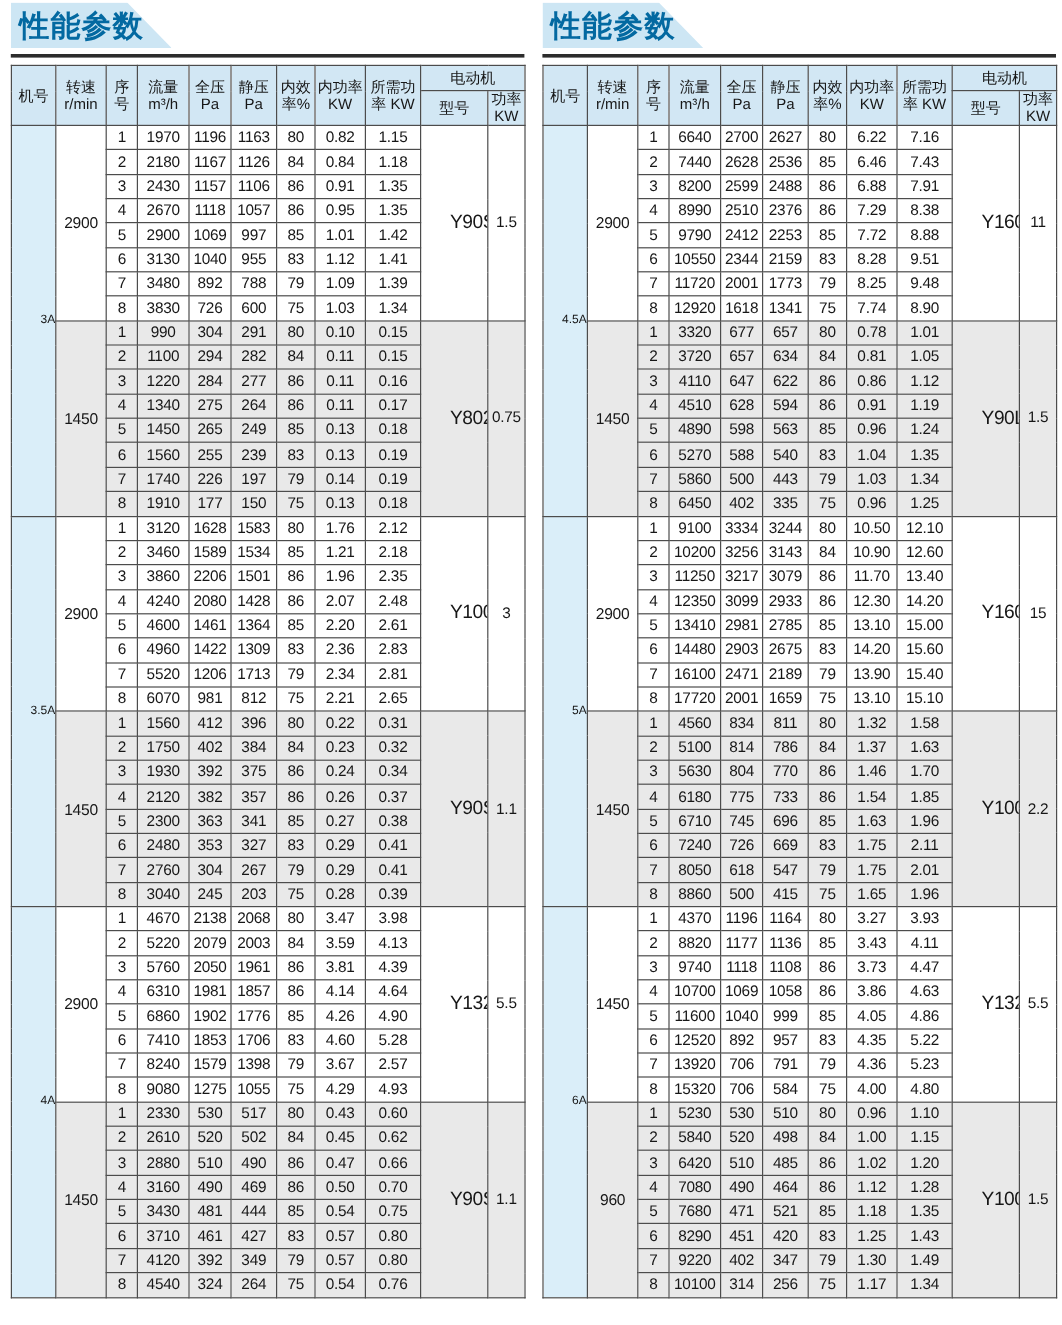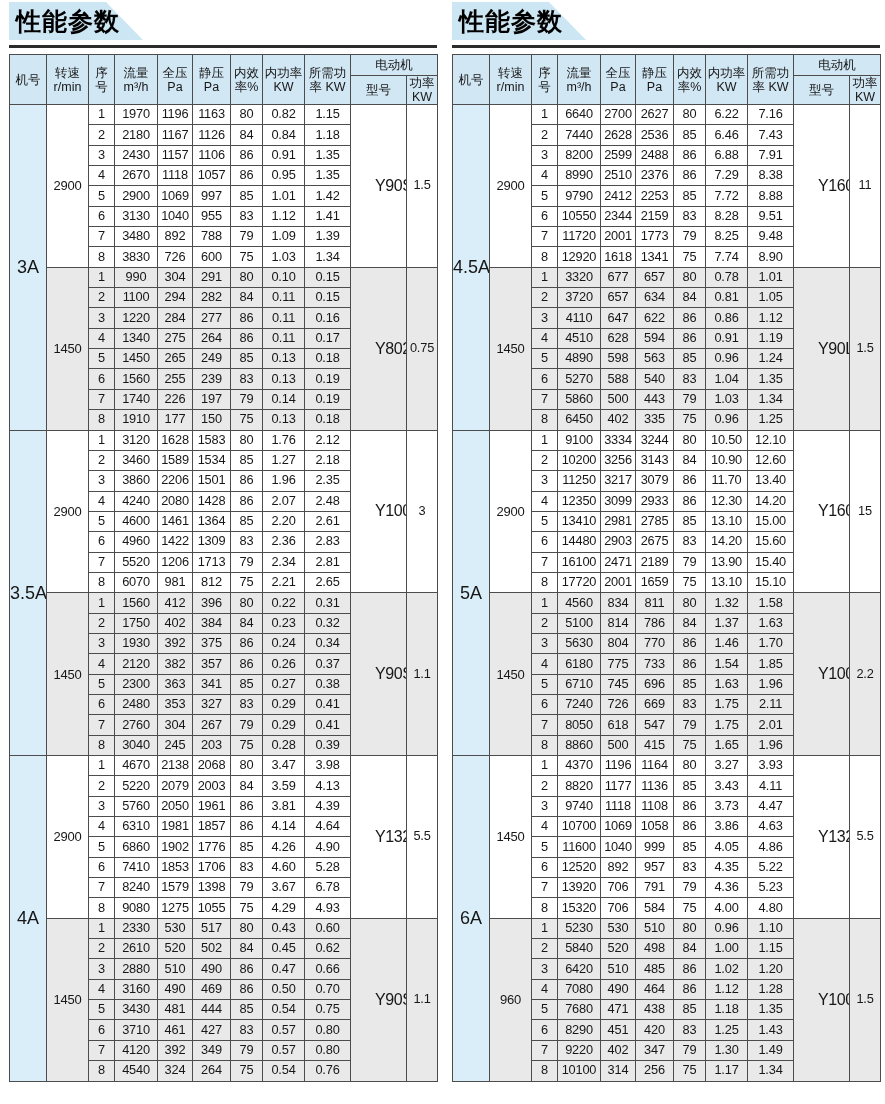--- a/index.html
+++ b/index.html
@@ -11,40 +11,40 @@
   .page { display:flex; gap:15px; padding:2px 0 0 9px; }
   .panel { width:428px; }
 
   
   .banner {
     height:38px; width:134px; background:#cde6f4;
     clip-path:polygon(0 0, 97px 0, 134px 100%, 0 100%);
     display:flex; align-items:center;
   }
   .title-text {
-    font-size:25px; font-weight:700; color:#000000;
+    font-size:25px; font-weight:700; color:#0369a1;
     padding-left:7px; letter-spacing:1px; white-space:nowrap;
   }
   .title-rule { height:3px; background:#2c2c2c; margin-top:5px; width:428px; }
 
   .table-host { margin-top:6px; }
   table.spec { border-collapse:collapse; table-layout:fixed; width:428px; }
   .spec th, .spec td {
     border:1px solid #4c4c4c; text-align:center; vertical-align:middle;
     padding:0; overflow:hidden; white-space:nowrap;
   }
   .spec thead th {
     background:#d2e7f4; font-weight:400; font-size:12.5px; line-height:1.12;
   }
   tr.hrow1 { height:21px; }
   tr.hrow2 { height:28px; }
   .spec tbody tr { height:20.35px; }
   .spec td { font-size:12.8px; background:#ffffff; letter-spacing:-0.2px; line-height:1; }
   .spec tr.shaded td { background:#e9e9e9; }
-  .spec td.machine-cell { background:#daeef9 !important; font-size:18px; letter-spacing:0; }
+  .spec td.machine-cell { background:#daeef9 !important; font-size:10px; letter-spacing:0;text-align:right; }
   .spec td.speed-cell { font-size:13px; }
   .spec td.motor-model { font-size:16px; letter-spacing:-0.4px;padding-left:24px; }
 </style>
 </head>
 <body>
 
 <div class="page">
   <div class="panel">
     <div class="banner">
       <span class="title-text">性能参数</span>
@@ -274,21 +274,21 @@
               <td>2.12</td>
               <td class="motor-model" rowspan="8">Y100L-2</td>
               <td rowspan="8">3</td>
             </tr>
             <tr>
               <td>2</td>
               <td>3460</td>
               <td>1589</td>
               <td>1534</td>
               <td>85</td>
-              <td>1.27</td>
+              <td>1.21</td>
               <td>2.18</td>
             </tr>
             <tr>
               <td>3</td>
               <td>3860</td>
               <td>2206</td>
               <td>1501</td>
               <td>86</td>
               <td>1.96</td>
               <td>2.35</td>
@@ -471,21 +471,21 @@
               <td>4.60</td>
               <td>5.28</td>
             </tr>
             <tr>
               <td>7</td>
               <td>8240</td>
               <td>1579</td>
               <td>1398</td>
               <td>79</td>
               <td>3.67</td>
-              <td>6.78</td>
+              <td>2.57</td>
             </tr>
             <tr>
               <td>8</td>
               <td>9080</td>
               <td>1275</td>
               <td>1055</td>
               <td>75</td>
               <td>4.29</td>
               <td>4.93</td>
             </tr>
@@ -1048,21 +1048,21 @@
               <td>490</td>
               <td>464</td>
               <td>86</td>
               <td>1.12</td>
               <td>1.28</td>
             </tr>
             <tr class="shaded">
               <td>5</td>
               <td>7680</td>
               <td>471</td>
-              <td>438</td>
+              <td>521</td>
               <td>85</td>
               <td>1.18</td>
               <td>1.35</td>
             </tr>
             <tr class="shaded">
               <td>6</td>
               <td>8290</td>
               <td>451</td>
               <td>420</td>
               <td>83</td>

